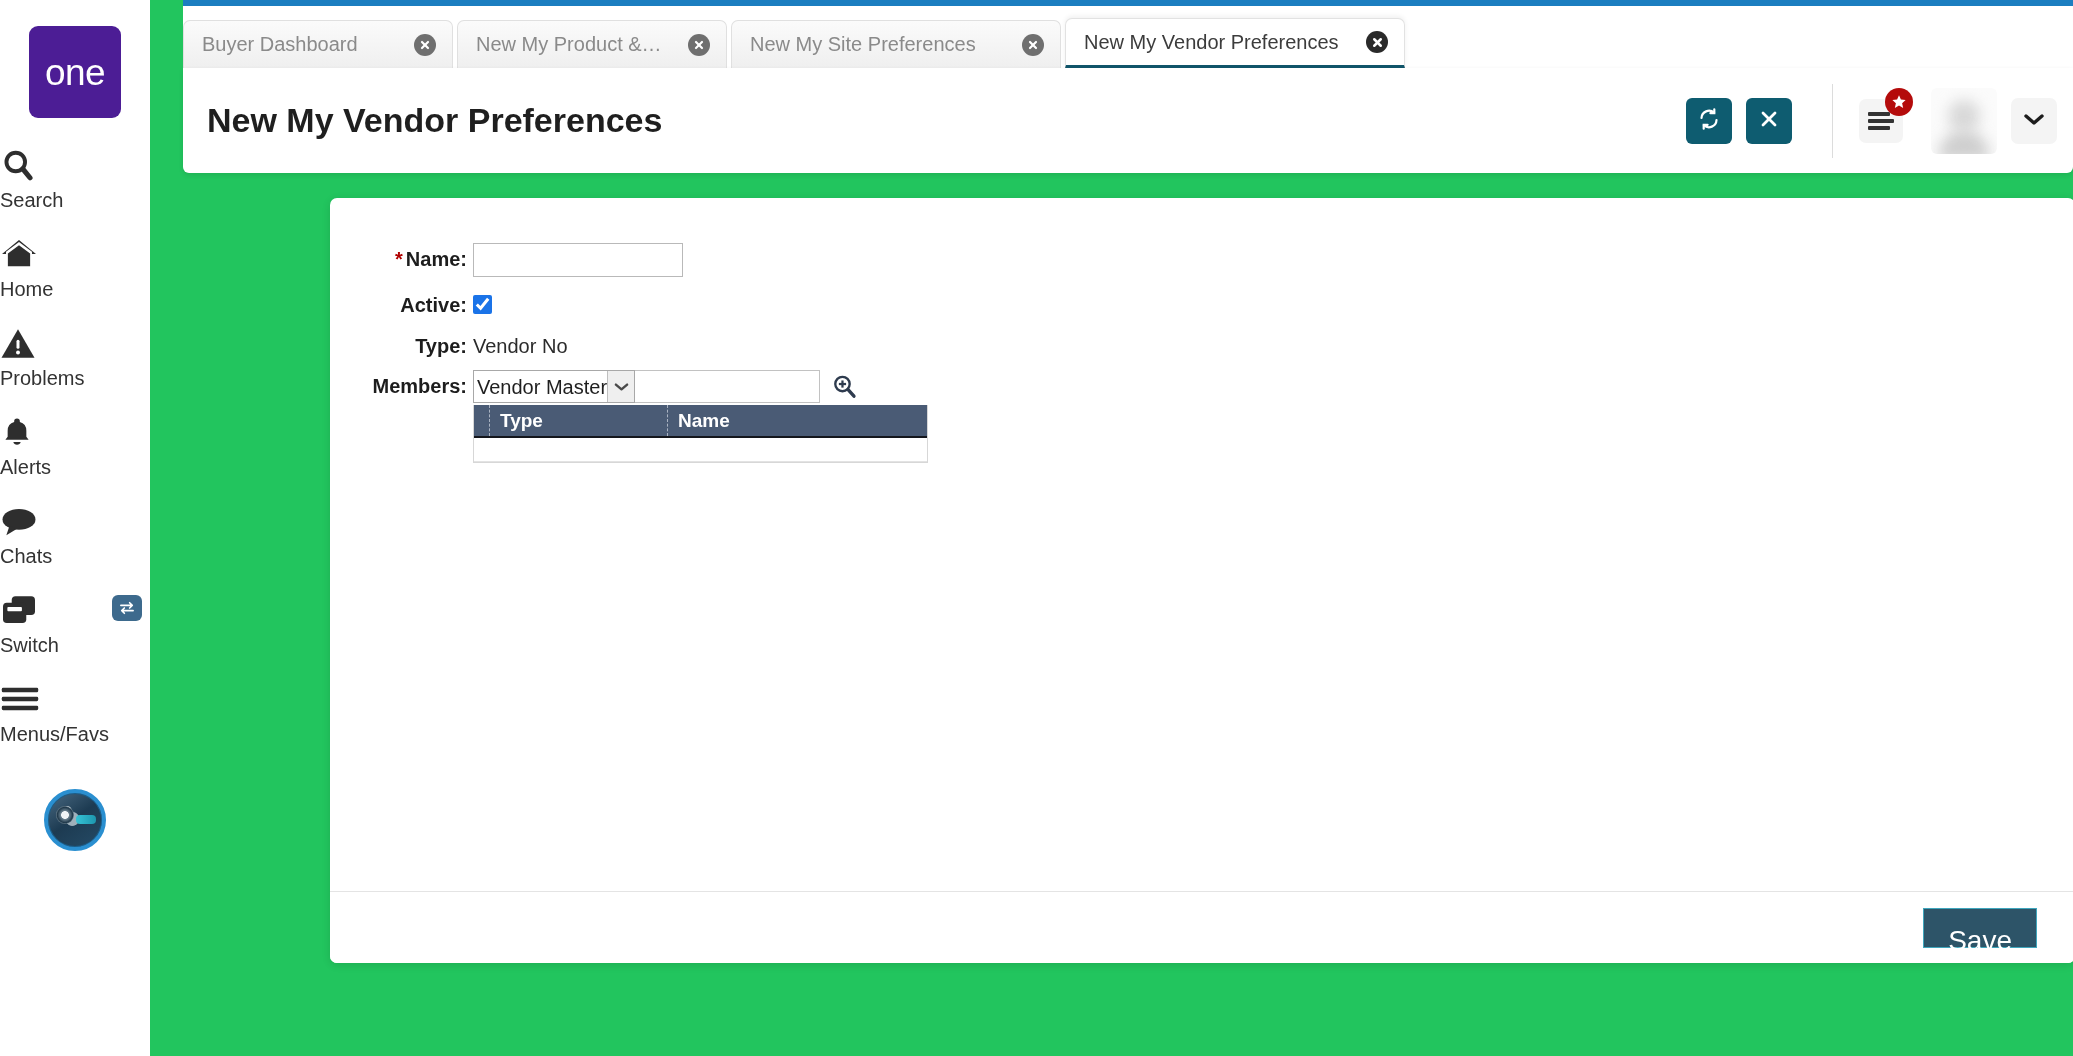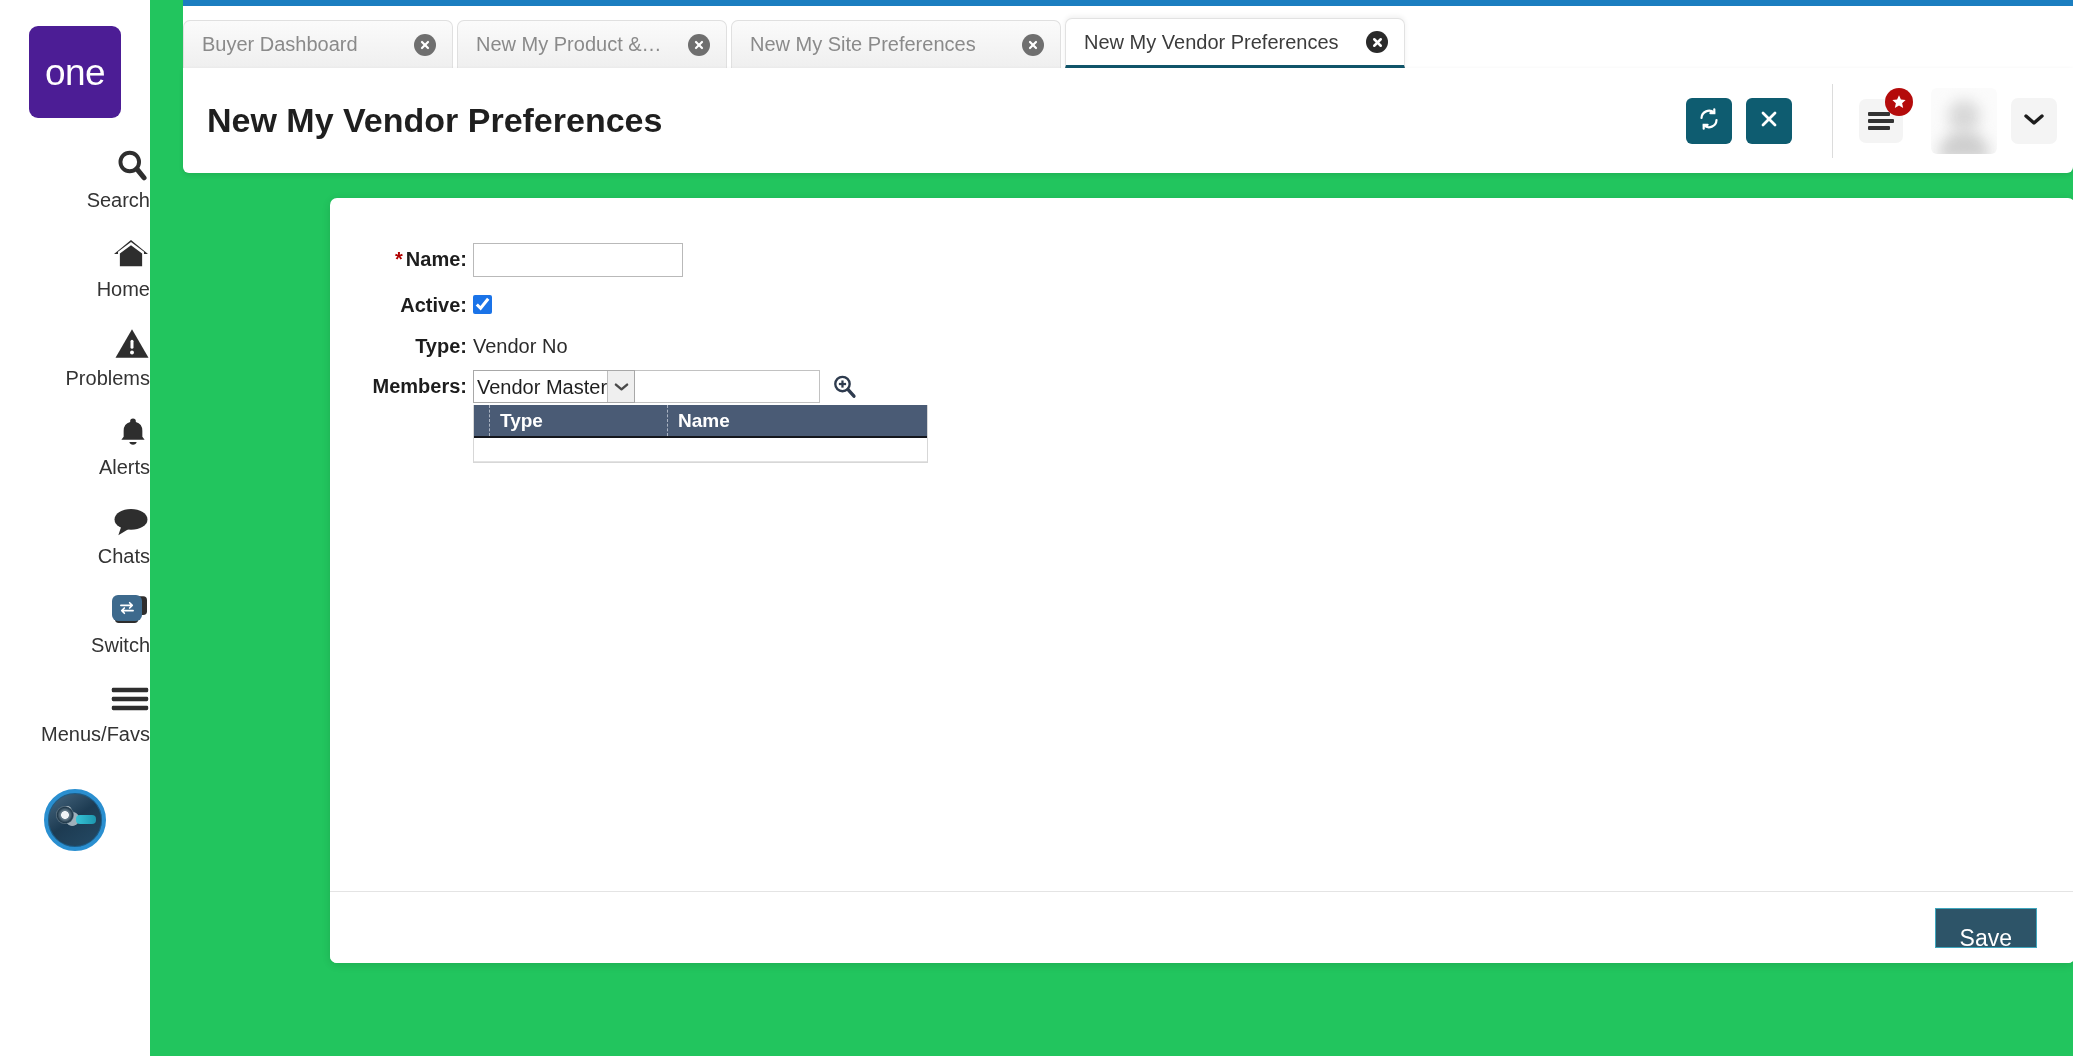--- a/index.html
+++ b/index.html
@@ -41,21 +41,21 @@
     color: #ffffff;
     font-size: 37px;
     font-weight: 400;
     letter-spacing: -0.5px;
     line-height: 1;
   }
   .nav-item {
     width: 150px;
     display: flex;
     flex-direction: column;
-    align-items: flex-end;
+    align-items: flex-start;
     margin-bottom: 22px;
     position: relative;
     cursor: pointer;
   }
   .nav-icon {
     height: 42px;
     display: flex;
     align-items: center;
     justify-content: center;
     color: #2e2e2e;
@@ -466,21 +466,21 @@
     justify-content: flex-end;
     padding-right: 38px;
     background: #ffffff;
   }
   .save-btn {
     min-width: 100px;
     height: 40px;
     background: #2d5468;
     border: 1px solid #3ea6bd;
     color: #ffffff;
-    font-size: 23px;
+    font-size: 28px;
     font-family: "Liberation Sans", sans-serif;
     padding: 16px 24px;
     cursor: pointer;
   }
 </style>
 </head>
 <body>
 
 <div id="app">
 

